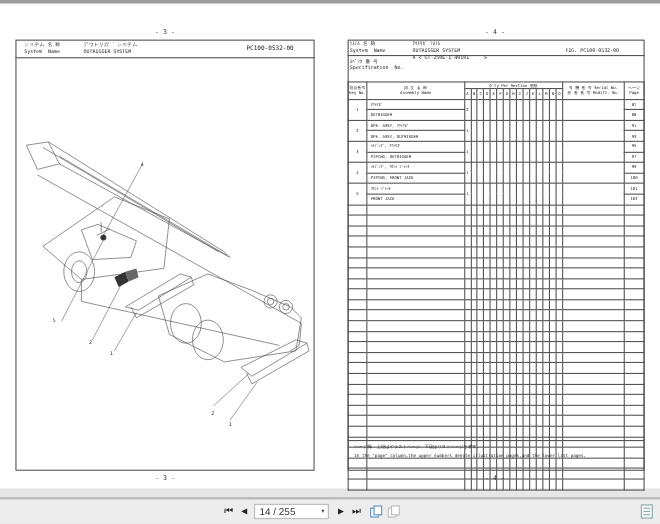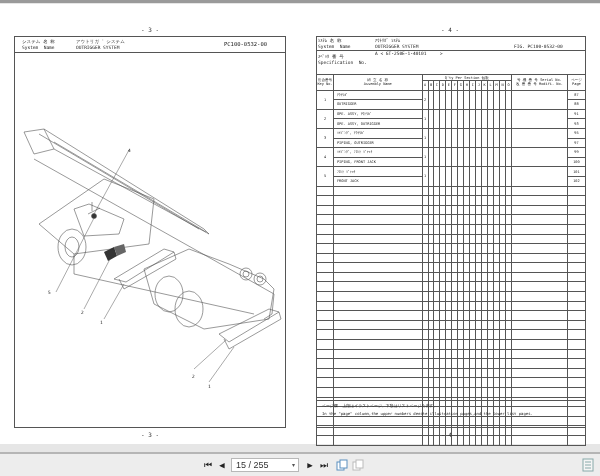--- a/index.html
+++ b/index.html
@@ -858,21 +858,21 @@
   <div class="note" style="left:22px;top:398px;">ページ欄  上段はイラストページ、下段はリストページを表す。</div>
   <div class="note" style="left:22px;top:406px;">In the "page" column,the upper numbers denote illustration pages,and the lower list pages.</div>
 
   <div class="pnum" style="top:427px;">- 4 -</div>
 </div>
 
 <div class="toolbar">
   <div class="tb-btn" style="left:203px;width:10px;">⏮</div>
   <div class="tb-btn" style="left:217px;width:10px;">◀</div>
   <div class="pg-input">
-    <span>15 / 255</span>
+    <span>14 / 255</span>
     <span class="pg-caret">▾</span>
   </div>
   <div class="tb-btn" style="left:305px;width:10px;">▶</div>
   <div class="tb-btn" style="left:319px;width:10px;">⏭</div>
   <svg style="position:absolute;left:336px;top:5px;" width="12" height="12">
     <rect x="1" y="3" width="7" height="8" fill="#fff" stroke="#5a8fbf" stroke-width="1"></rect>
     <rect x="4" y="1" width="7" height="8" fill="#fff" stroke="#5a8fbf" stroke-width="1"></rect>
   </svg>
   <svg style="position:absolute;left:352px;top:5px;" width="12" height="12">
     <rect x="1" y="3" width="7" height="8" fill="#fff" stroke="#bbb" stroke-width="1"></rect>

